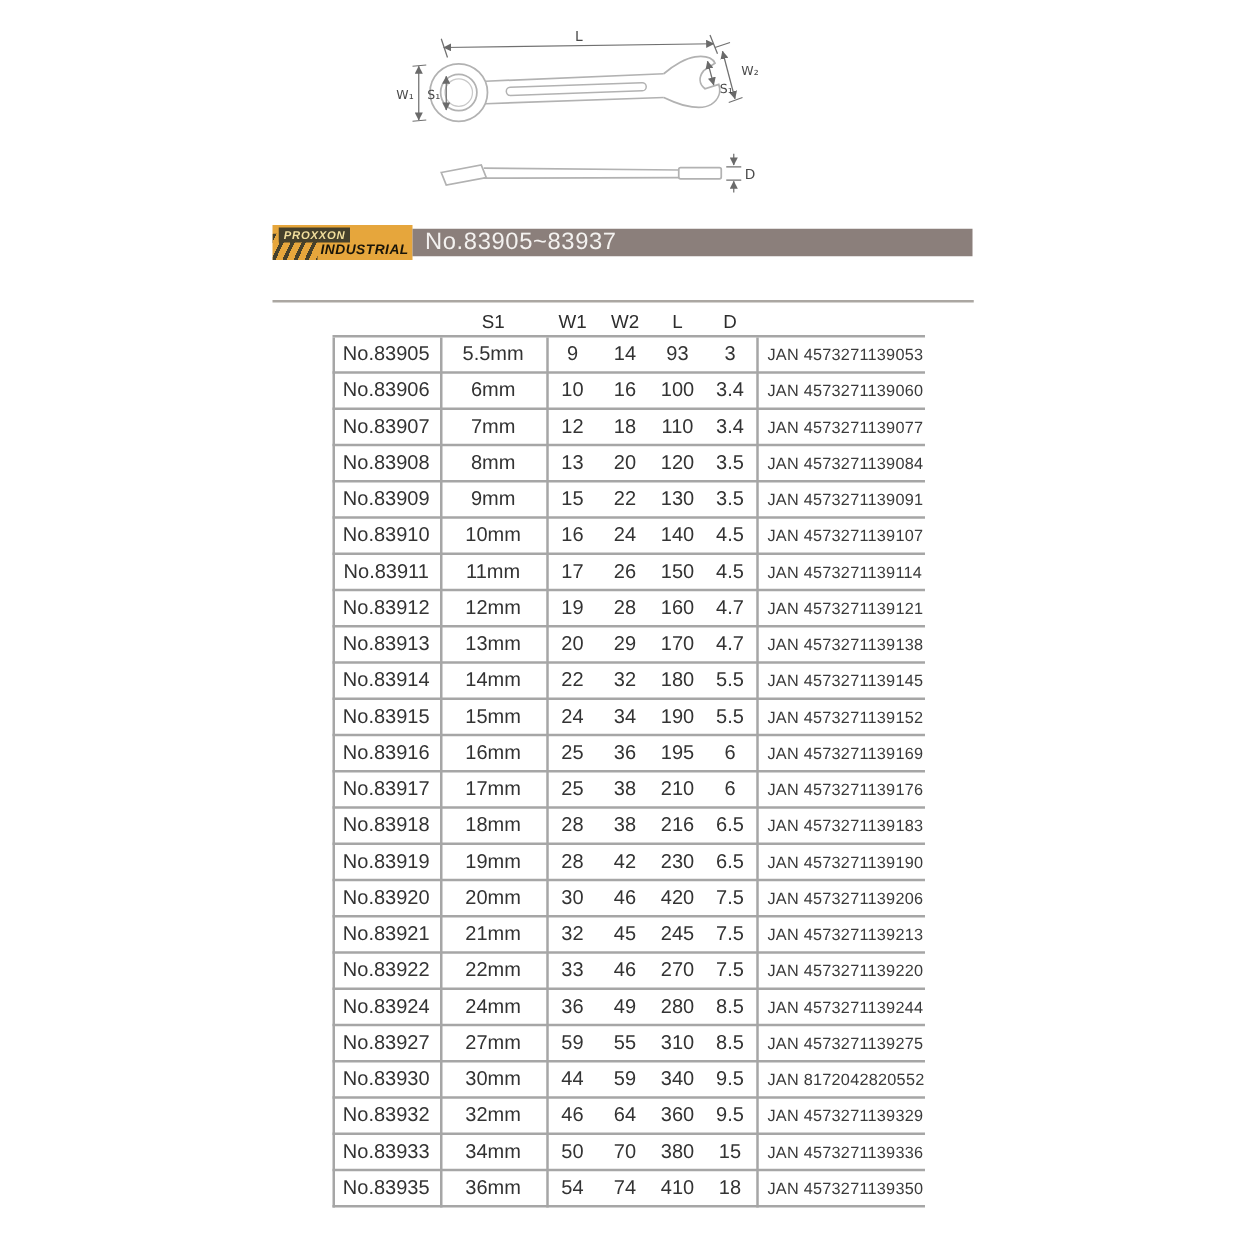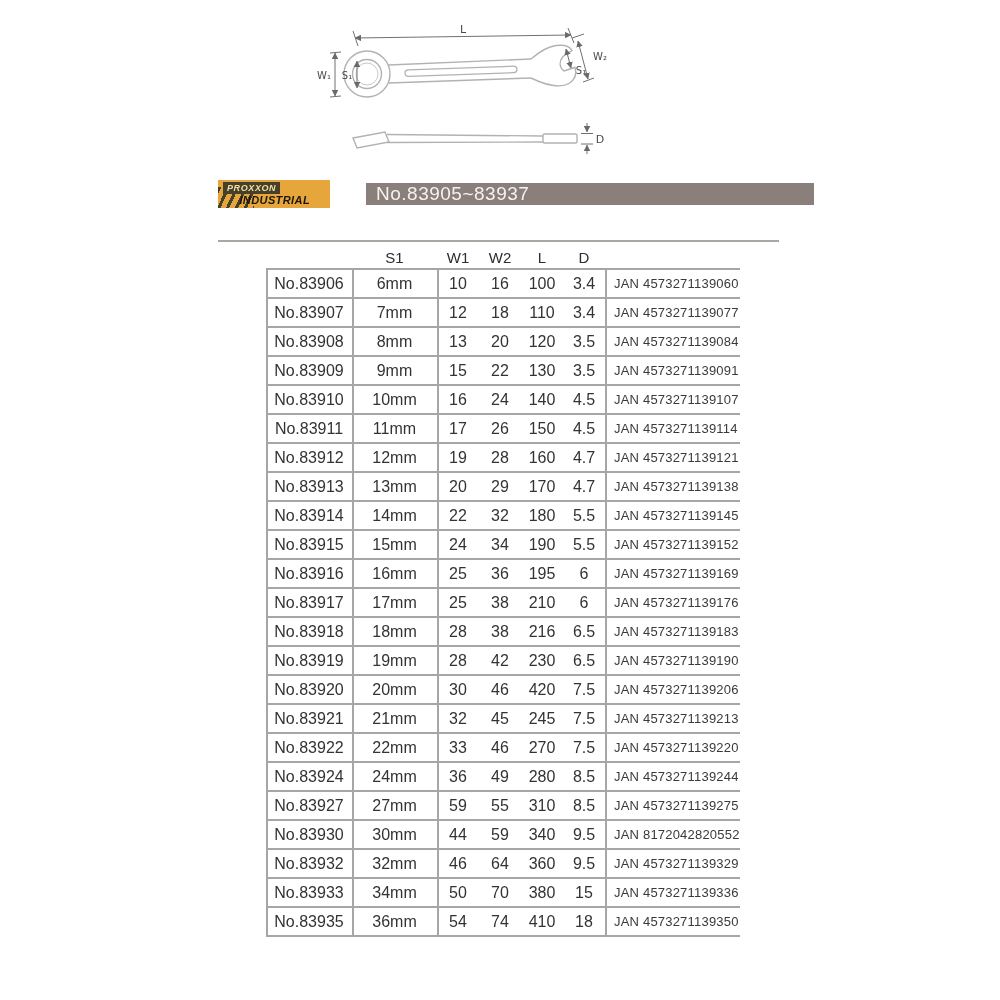--- a/index.html
+++ b/index.html
@@ -20,27 +20,26 @@
   .logo .stripes{
     position:absolute;left:0;top:7px;width:36px;height:21px;
     background:repeating-linear-gradient(115deg,#45402b 0 3px,rgba(0,0,0,0) 3px 8px);
   }
   .logo .badge{
     position:absolute;left:5px;top:2px;height:12px;line-height:12px;
     background:#45402b;color:#f2df9d;font-size:9px;font-weight:bold;
     font-style:italic;letter-spacing:.6px;padding:0 4px;white-space:nowrap;
   }
   .logo .industrial{
-    position:absolute;right:20px;bottom:2px;font-size:11px;font-weight:bold;
+    position:absolute;right:3px;bottom:2px;font-size:11px;font-weight:bold;
     font-style:italic;color:#191509;letter-spacing:.4px;white-space:nowrap;
   }
   .band{
     position:absolute;left:330px;top:183px;width:448px;height:22px;
     background:#8b7f7b;
-    margin-left:36px;
   }
   .band .txt{
     color:#f4f2f0;font-size:19px;line-height:22px;padding-left:10px;
     letter-spacing:.5px;white-space:nowrap;
   }
 
   
   .title{
     position:absolute;left:218px;top:206px;font-size:23px;font-weight:bold;
     color:#0f0f0f;letter-spacing:.2px;white-space:nowrap;
@@ -151,20 +150,29 @@
       <div class="hcell">W2</div>
       <div class="hcell">L</div>
       <div class="hcell">D</div>
       <div class="hcell"></div>
     </div>
     <div class="tbody">
       <div class="vline vl-0"></div>
       <div class="vline vl-1"></div>
       <div class="vline vl-2"></div>
       <div class="vline vl-3"></div>
+    <div class="row">
+    <div class="cell c-no">No.83905</div>
+    <div class="cell c-s1">5.5mm</div>
+    <div class="cell c-w1">9</div>
+    <div class="cell c-w2">14</div>
+    <div class="cell c-l">93</div>
+    <div class="cell c-d">3</div>
+    <div class="cell c-jan">JAN 4573271139053</div>
+  </div>
         <div class="row">
     <div class="cell c-no">No.83906</div>
     <div class="cell c-s1">6mm</div>
     <div class="cell c-w1">10</div>
     <div class="cell c-w2">16</div>
     <div class="cell c-l">100</div>
     <div class="cell c-d">3.4</div>
     <div class="cell c-jan">JAN 4573271139060</div>
   </div>
         <div class="row">

